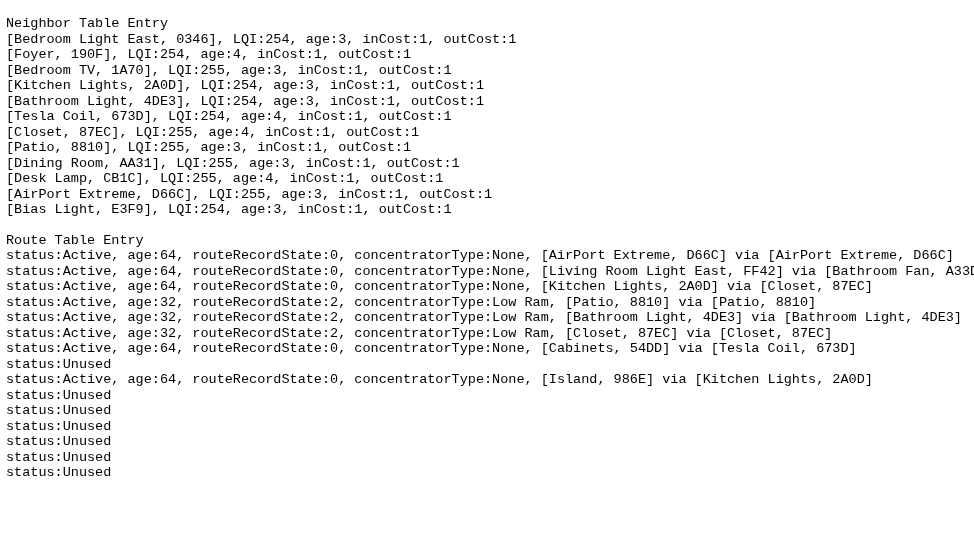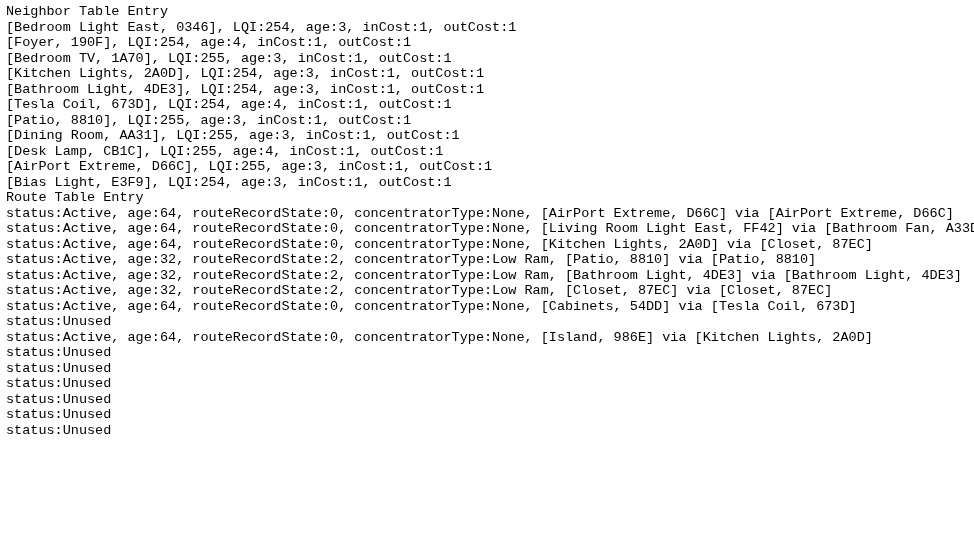--- a/index.html
+++ b/index.html
@@ -5,24 +5,25 @@
   html, body {
     margin: 0;
     padding: 0;
     background: #ffffff;
     font-family: "Consolas", "Menlo", "Courier New", monospace;
     font-size: 13.5px;
     line-height: 15.5px;
     color: #000000;
   }
   .container {
-    padding: 4px 6px;
+    padding: 16px 6px;
     white-space: nowrap;
   }
   .sect {
+    margin-top: 15px;
   }
   .sect:first-child {
     margin-top: 0;
   }
   .row {
     display: block;
   }
 </style>
 </head>
 <body>
@@ -30,20 +31,21 @@
 <div class="container">
   <div class="sect">
     <div class="row">Neighbor Table Entry</div>
     <div id="neighbor-body">
         <div class="row">[Bedroom Light East, 0346], LQI:254, age:3, inCost:1, outCost:1</div>
         <div class="row">[Foyer, 190F], LQI:254, age:4, inCost:1, outCost:1</div>
         <div class="row">[Bedroom TV, 1A70], LQI:255, age:3, inCost:1, outCost:1</div>
         <div class="row">[Kitchen Lights, 2A0D], LQI:254, age:3, inCost:1, outCost:1</div>
         <div class="row">[Bathroom Light, 4DE3], LQI:254, age:3, inCost:1, outCost:1</div>
         <div class="row">[Tesla Coil, 673D], LQI:254, age:4, inCost:1, outCost:1</div>
+        <div class="row">[Closet, 87EC], LQI:255, age:4, inCost:1, outCost:1</div>
         <div class="row">[Patio, 8810], LQI:255, age:3, inCost:1, outCost:1</div>
         <div class="row">[Dining Room, AA31], LQI:255, age:3, inCost:1, outCost:1</div>
         <div class="row">[Desk Lamp, CB1C], LQI:255, age:4, inCost:1, outCost:1</div>
         <div class="row">[AirPort Extreme, D66C], LQI:255, age:3, inCost:1, outCost:1</div>
         <div class="row">[Bias Light, E3F9], LQI:254, age:3, inCost:1, outCost:1</div>
       </div>
   </div>
   <div class="sect">
     <div class="row">Route Table Entry</div>
     <div id="route-body">

